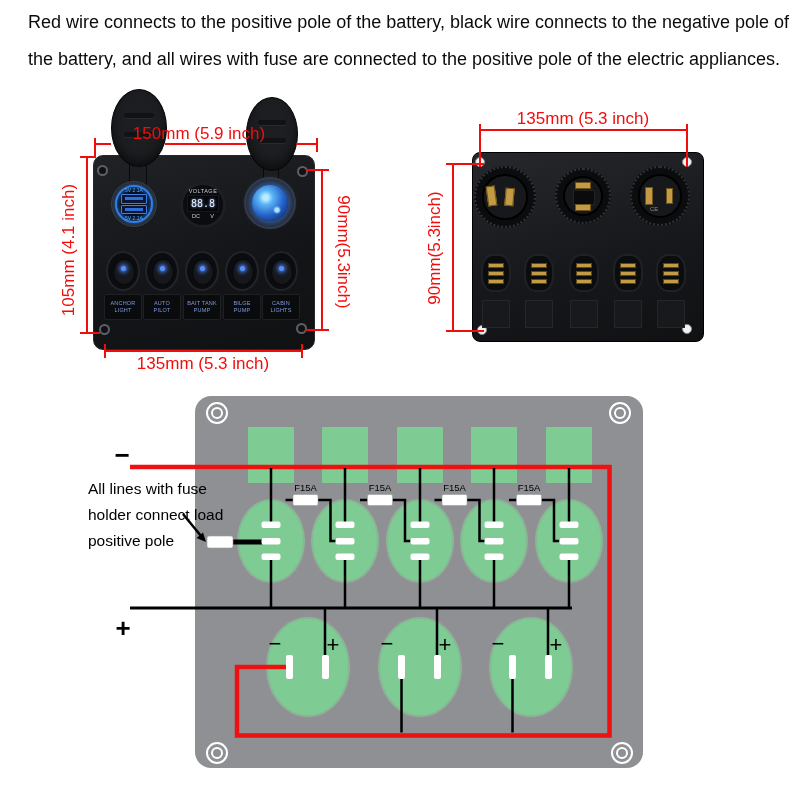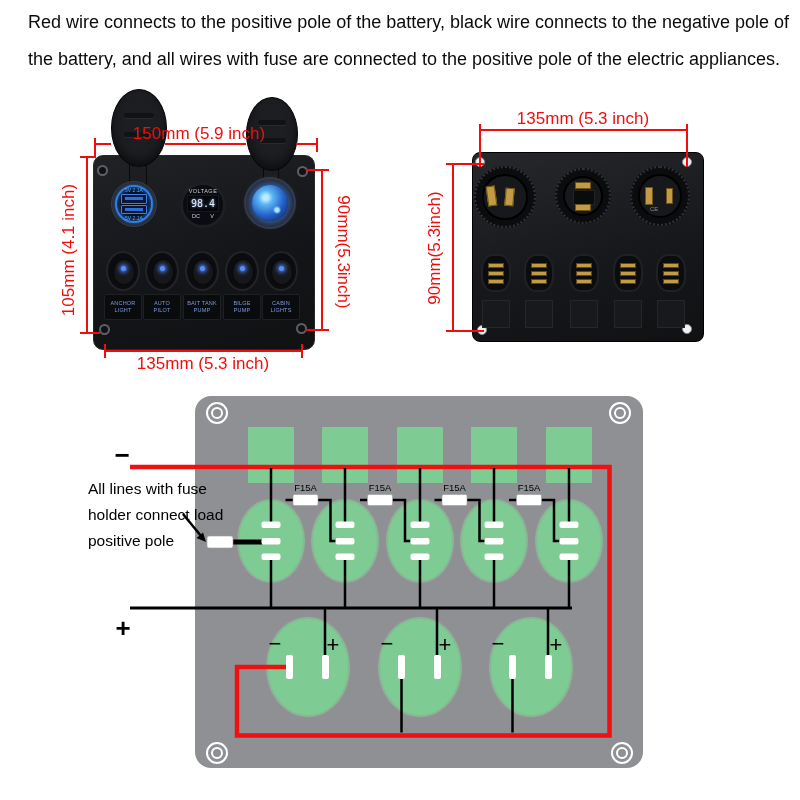--- a/index.html
+++ b/index.html
@@ -93,21 +93,21 @@
     <div class="usb-face">
       <div class="usb-lbl">5V 2.1A</div>
       <div class="usb-port"></div>
       <div class="usb-port"></div>
       <div class="usb-lbl">5V 2.1A</div>
     </div>
   </div>
 
   <div class="abs volt">
     <div class="volt-title">VOLTAGE</div>
-    <div class="volt-disp">98.4</div>
+    <div class="volt-disp">88.8</div>
     <div class="volt-units">
       <span>DC</span>
       <span>V</span>
     </div>
   </div>
 
   <div class="abs sock">
     <div class="sock-in"></div>
   </div>
 

